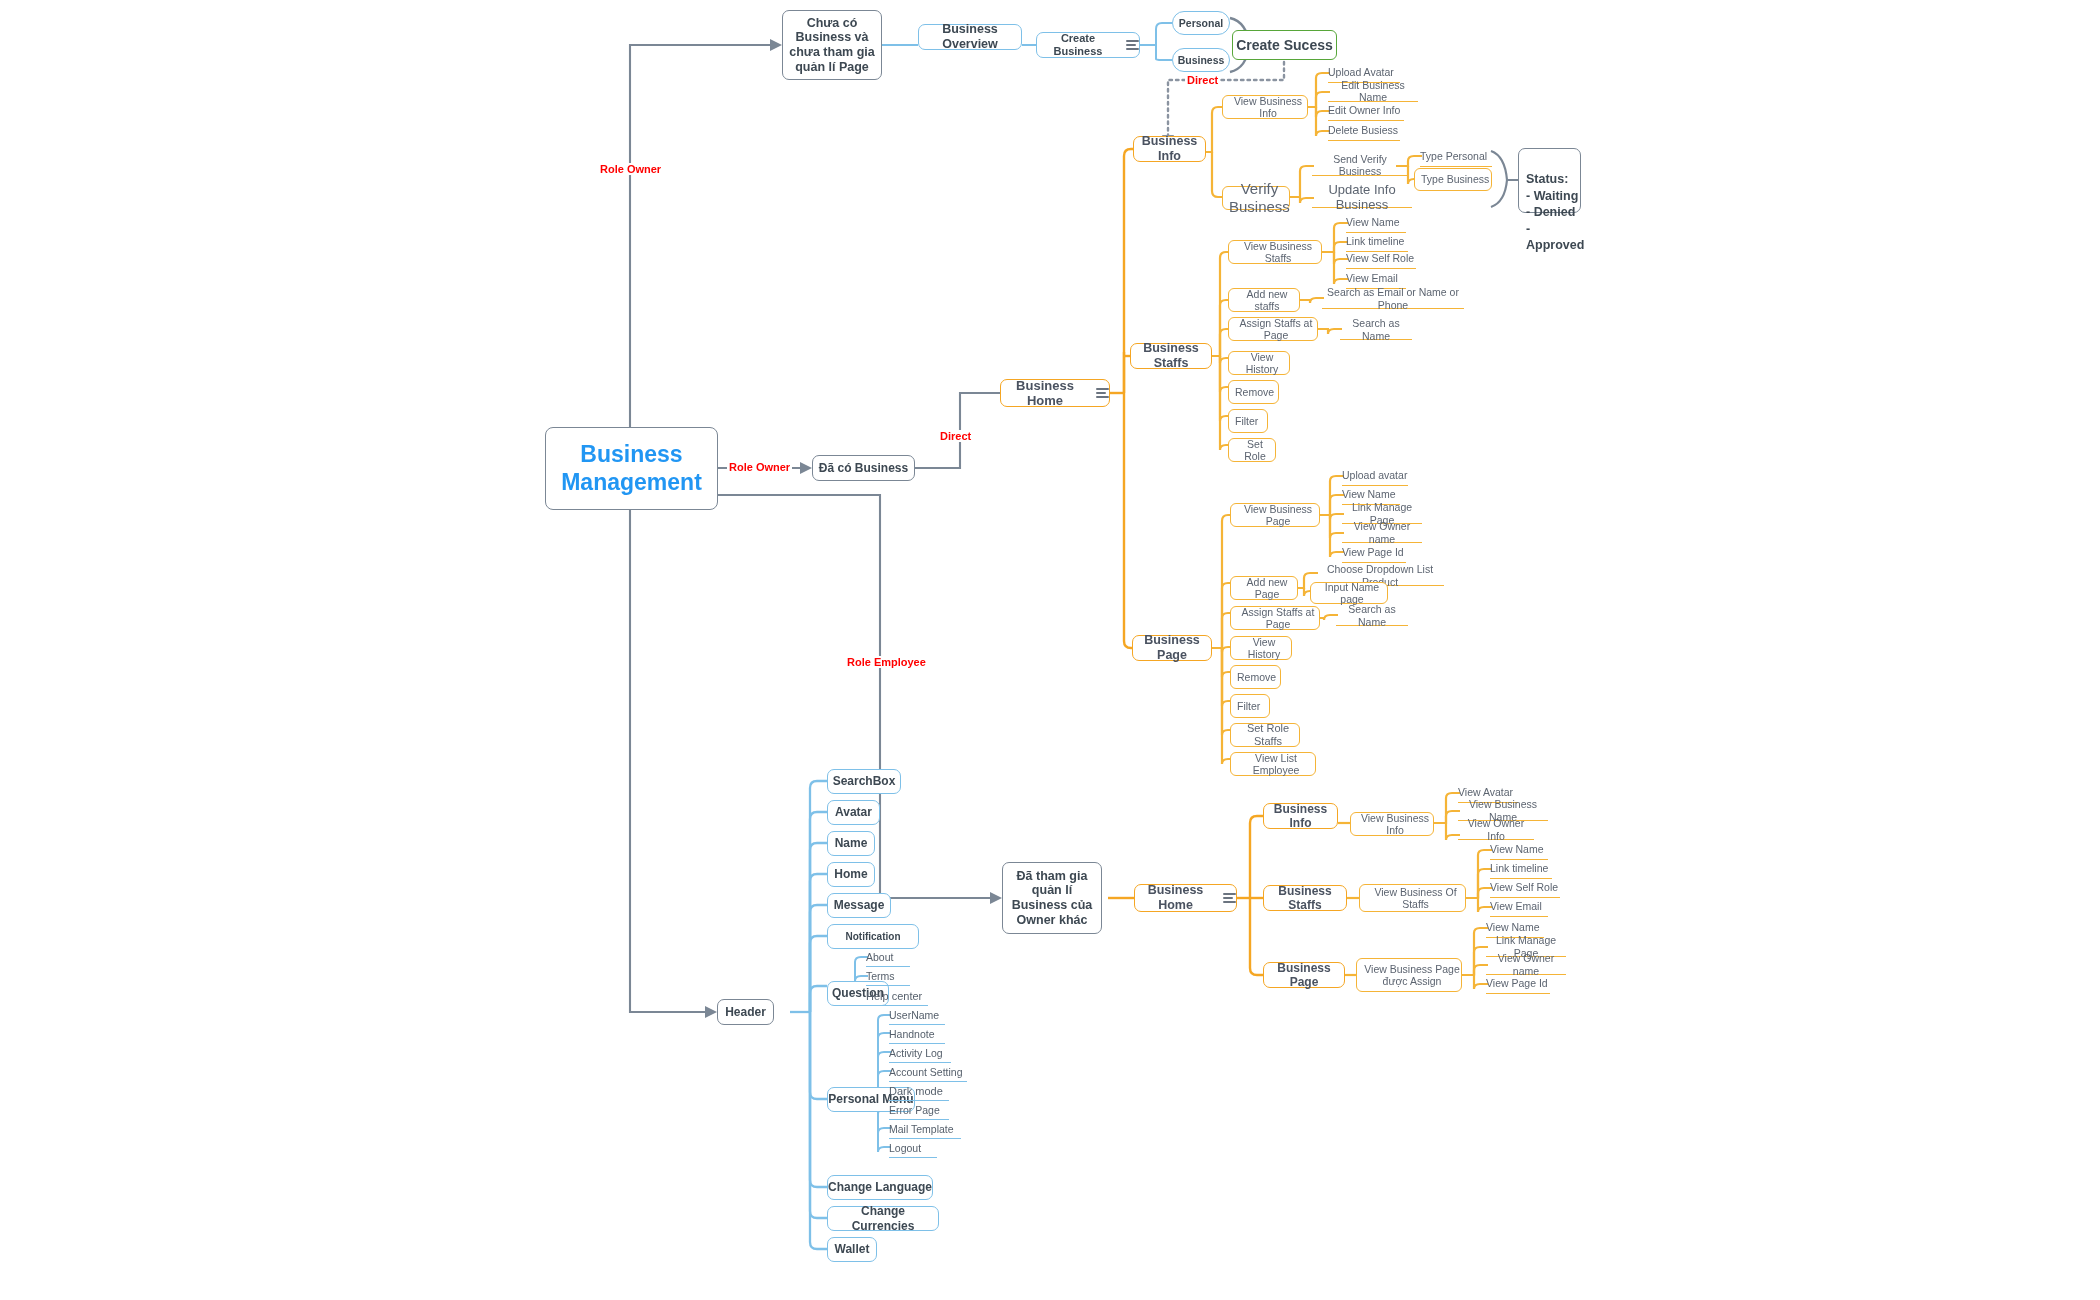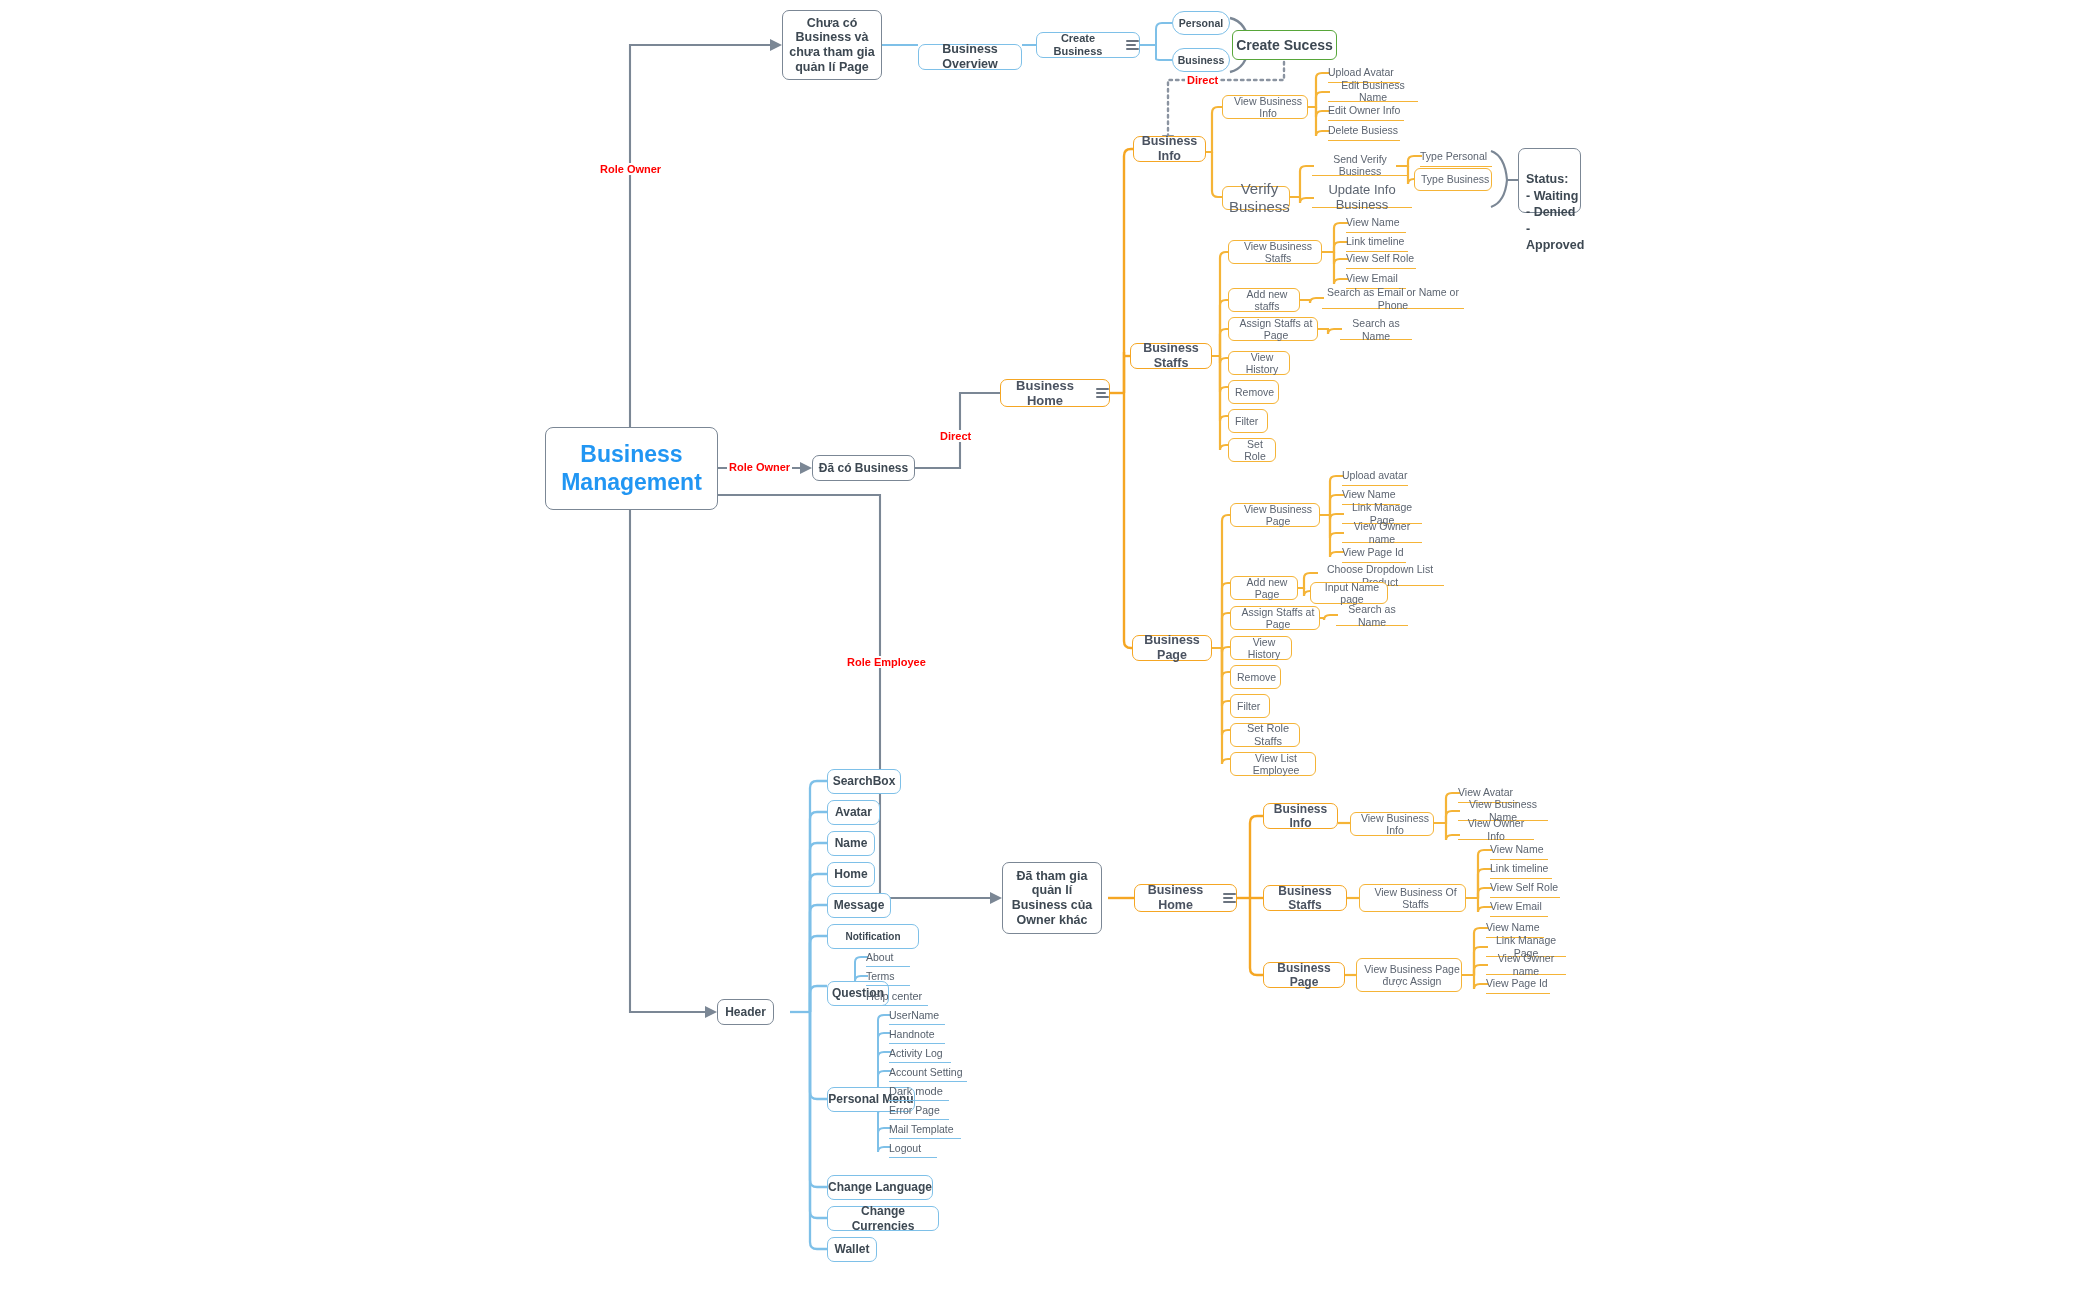--- a/index.html
+++ b/index.html
@@ -237,21 +237,21 @@
 <div class="lbl-red" style="left:727px;top:461px;">Role Owner</div>
 <div class="lbl-red" style="left:845px;top:656px;">Role Employee</div>
 <div class="lbl-red" style="left:1185px;top:74px;">Direct</div>
 <div class="lbl-red" style="left:938px;top:430px;">Direct</div>
 
 <div class="node grey" style="left:782px;top:10px;width:100px;height:70px;font-size:12.5px;">Chưa có
 Business và
 chưa tham gia
 quản lí Page</div>
 
-<div class="node blue" style="left:918px;top:44px;width:104px;height:26px;font-size:12.5px;">Business Overview</div>
+<div class="node blue" style="left:918px;top:24px;width:104px;height:26px;font-size:12.5px;">Business Overview</div>
 
 <div class="node blue" style="left:1036px;top:32px;width:104px;height:26px;font-size:11px;">
   <span>Create Business</span>
   <span class="hamb"><i></i><i></i><i></i></span>
 </div>
 
 <div class="node pill" style="left:1172px;top:11px;width:58px;height:24px;font-size:10.5px;">Personal</div>
 <div class="node pill" style="left:1172px;top:48px;width:58px;height:24px;font-size:10.5px;">Business</div>
 
 <div class="node green" style="left:1232px;top:30px;width:105px;height:30px;font-size:14px;">Create Sucess</div>

